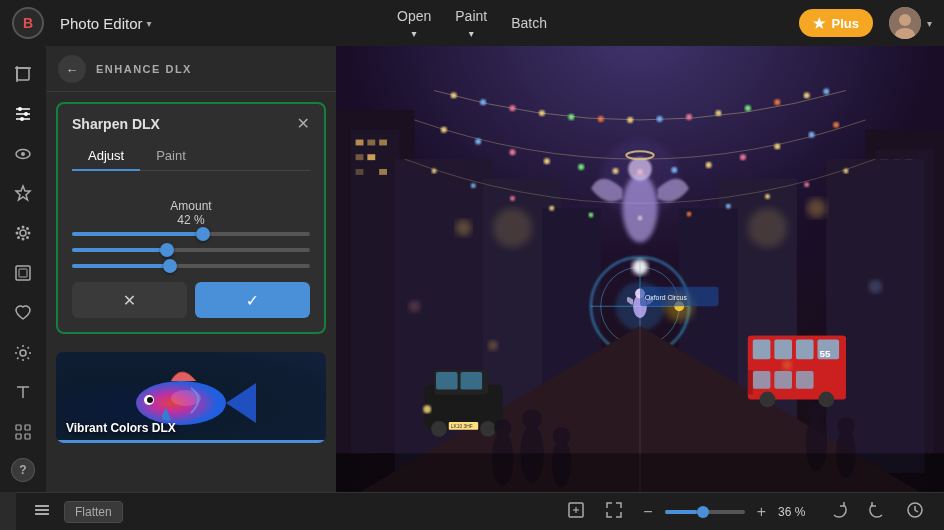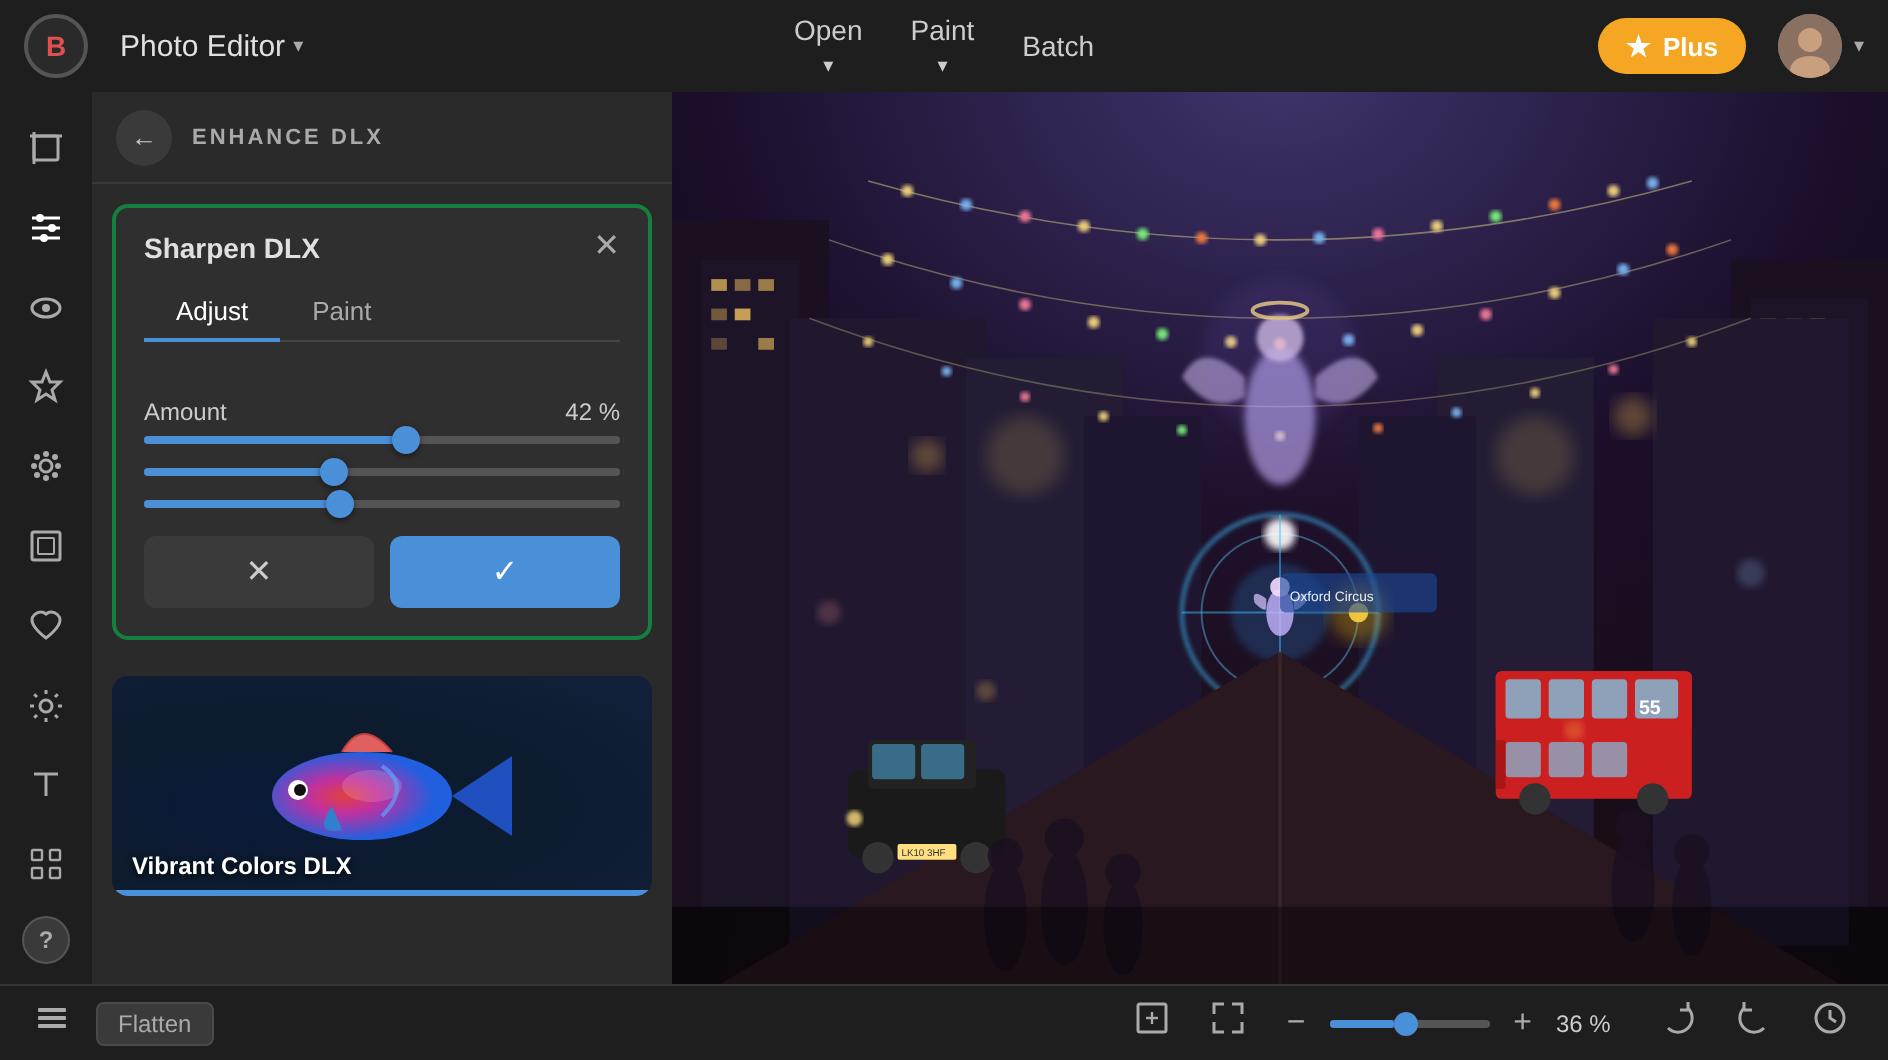--- a/index.html
+++ b/index.html
@@ -209,20 +209,21 @@
 
     
     .slider-group {
       margin-bottom: 12px;
     }
     .slider-label-row {
       display: flex;
       justify-content: space-between;
       align-items: center;
       margin-bottom: 5px;
+      flex-direction: column;
     }
     .slider-label {
       color: #ccc;
       font-size: 12px;
     }
     .slider-value {
       color: #ccc;
       font-size: 12px;
     }
     .slider-track {
@@ -281,21 +282,21 @@
       align-items: center;
       justify-content: center;
     }
 
     
     .thumbnail-area {
       margin: 8px 10px 0;
       border-radius: 8px;
       overflow: hidden;
       position: relative;
-      height: 110px;
+      height: 91px;
       background: #1a1a2e;
     }
     
     .fish-bg {
       width: 100%;
       height: 100%;
       background: radial-gradient(ellipse at 30% 60%, #0a1a3a 0%, #0d1b2e 40%, #12203a 100%);
       display: flex;
       align-items: center;
       justify-content: center;
@@ -330,20 +331,21 @@
     
     .bottom-bar {
       height: 38px;
       background: #1e1e1e;
       display: flex;
       align-items: center;
       padding: 0 16px;
       gap: 12px;
       flex-shrink: 0;
       border-top: 1px solid #333;
+      margin-left: 16px;
     }
     .layers-icon-btn {
       color: #aaa;
       font-size: 16px;
       cursor: pointer;
     }
     .flatten-btn {
       background: #3a3a3a;
       color: #aaa;
       border: 1px solid #4a4a4a;

